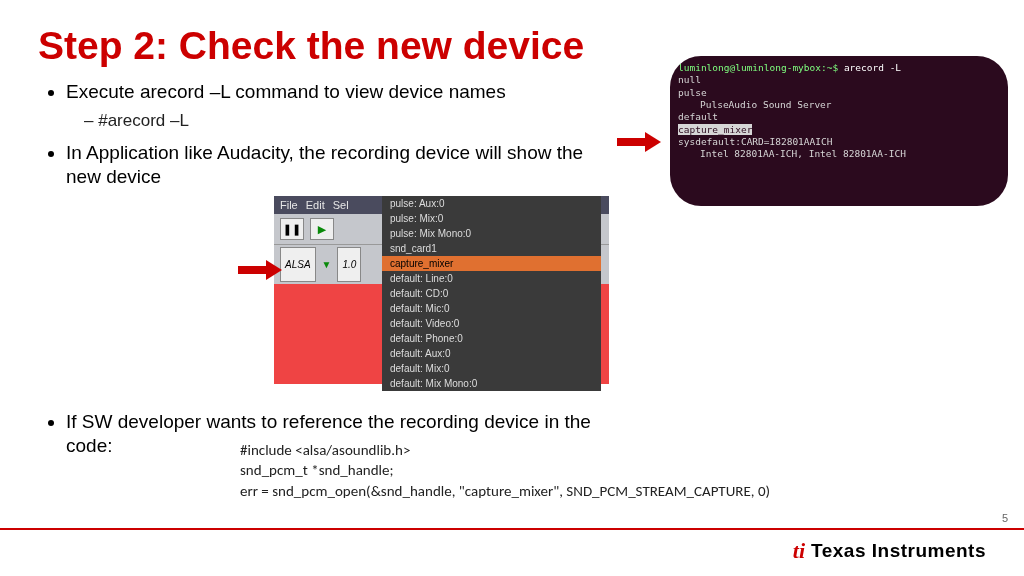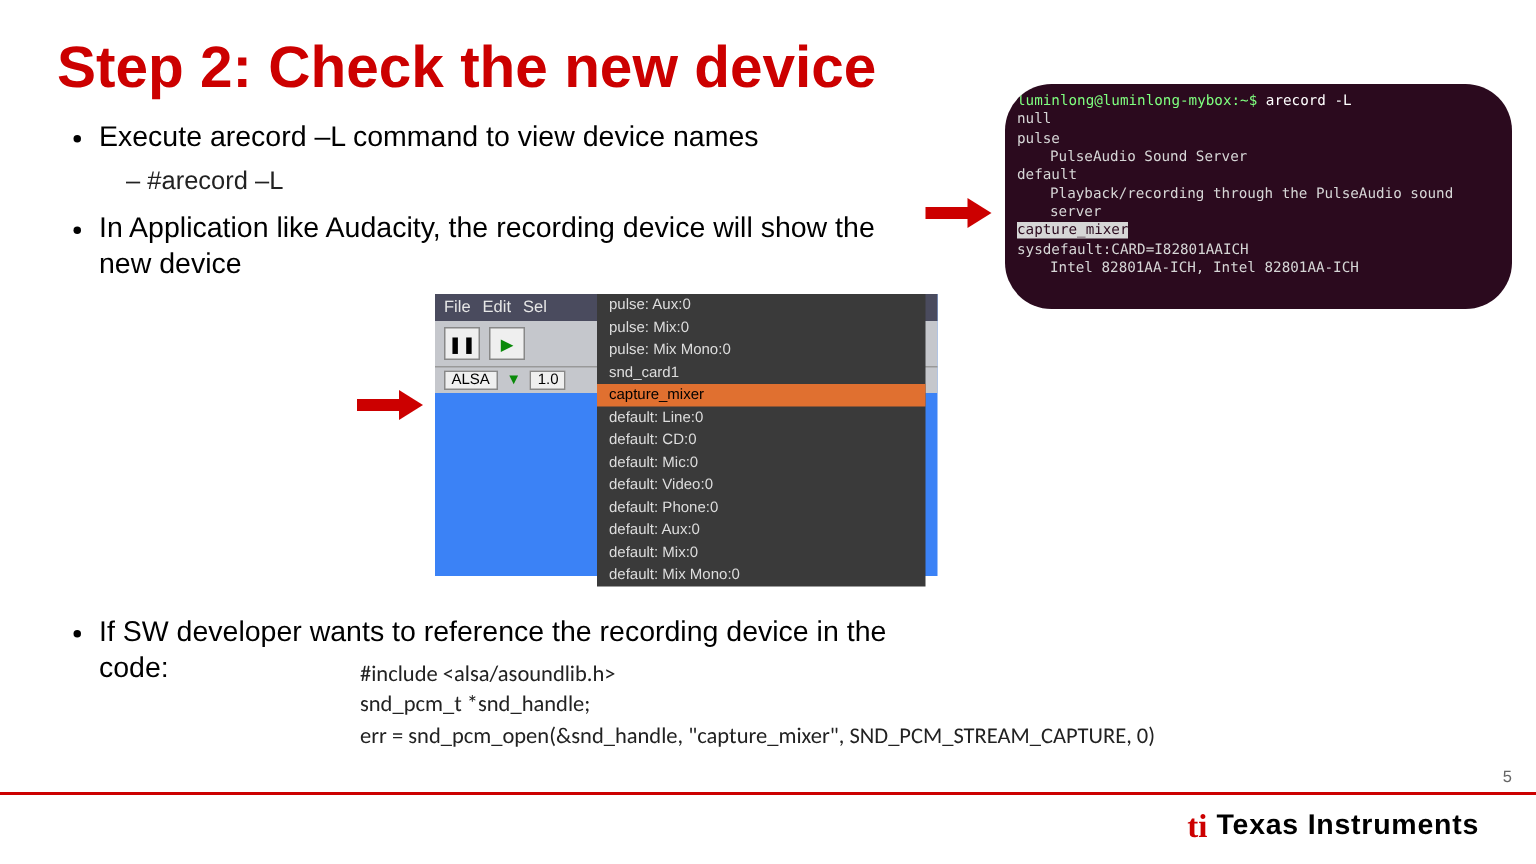--- a/index.html
+++ b/index.html
@@ -43,25 +43,25 @@
     overflow: hidden;
     border-radius: 31px;
   }
   .terminal .prompt { color: #7fff7f; }
   .terminal .cmd { color: #fff; }
   .terminal .hl { background:#d6d6d6; color:#2b0a1e; }
 
   
   .audacity {
     position: absolute;
-    left: 290px;
+    left: 274px;
     top: 196px;
     width: 335px;
     height: 188px;
-    background: #3b82f6;
+    background: #ef4444;
     font-family: Arial, sans-serif;
   }
   .audacity .menubar {
     background: #4a4b5e;
     color: #e6e6e6;
     font-size: 11px;
     padding: 3px 6px;
     display: flex;
     gap: 8px;
   }
@@ -79,21 +79,21 @@
     display: inline-flex;
     align-items: center;
     justify-content: center;
     font-size: 11px;
   }
   .audacity .row2 {
     background:#c5c7cc; border-top:1px solid #999;
     display:flex; align-items:center; padding:2px 6px; gap:6px;
     font-size:10px;
   }
-  .audacity .chip { background:#efefef; border:1px solid #888; padding:0 4px; }
+  .audacity .chip { background:#efefef; border:1px solid #888; padding:11px 4px;font-style:italic; }
   .audacity .dropdown {
     position:absolute; left:108px; top:0; width:219px;
     background:#3a3a3a; color:#ddd; font-size:10px;
   }
   .audacity .dropdown .opt { padding:2px 8px; }
   .audacity .dropdown .sel { background:#e07030; color:#000; }
 
   
   .arrow {
     position: absolute;
@@ -131,20 +131,21 @@
   }
   .ti-text {
     font-size:19px; font-weight:bold; color:#000;
     letter-spacing:0.5px;
     font-family: Arial, sans-serif;
   }
   .ti-mark {
     font-family: serif;
     font-size: 22px;
     font-weight: bold;
+    font-style: italic;
     color: #cc0000;
   }
 </style>
 </head>
 <body>
 
 <div class="slide">
 
   <div class="title">Step 2: Check the new device</div>
 
@@ -165,21 +166,20 @@
       <li>If SW developer wants to reference the recording device in the code:</li>
     </ul>
   </div>
 
   <div class="terminal">
     <div><span class="prompt">luminlong@luminlong-mybox:~$</span> <span class="cmd">arecord -L</span></div>
     <div>null</div>
     <div>pulse</div>
     <div style="padding-left:22px">PulseAudio Sound Server</div>
     <div>default</div>
-    <div style="padding-left:22px">Playback/recording through the PulseAudio sound server</div>
     <div><span class="hl">capture_mixer</span></div>
     <div>sysdefault:CARD=I82801AAICH</div>
     <div style="padding-left:22px">Intel 82801AA-ICH, Intel 82801AA-ICH</div>
 
   </div>
 
   <div class="arrow" style="left:617px; top:134px;">
     <div class="shaft"></div>
       <div class="head"></div>
   </div>

